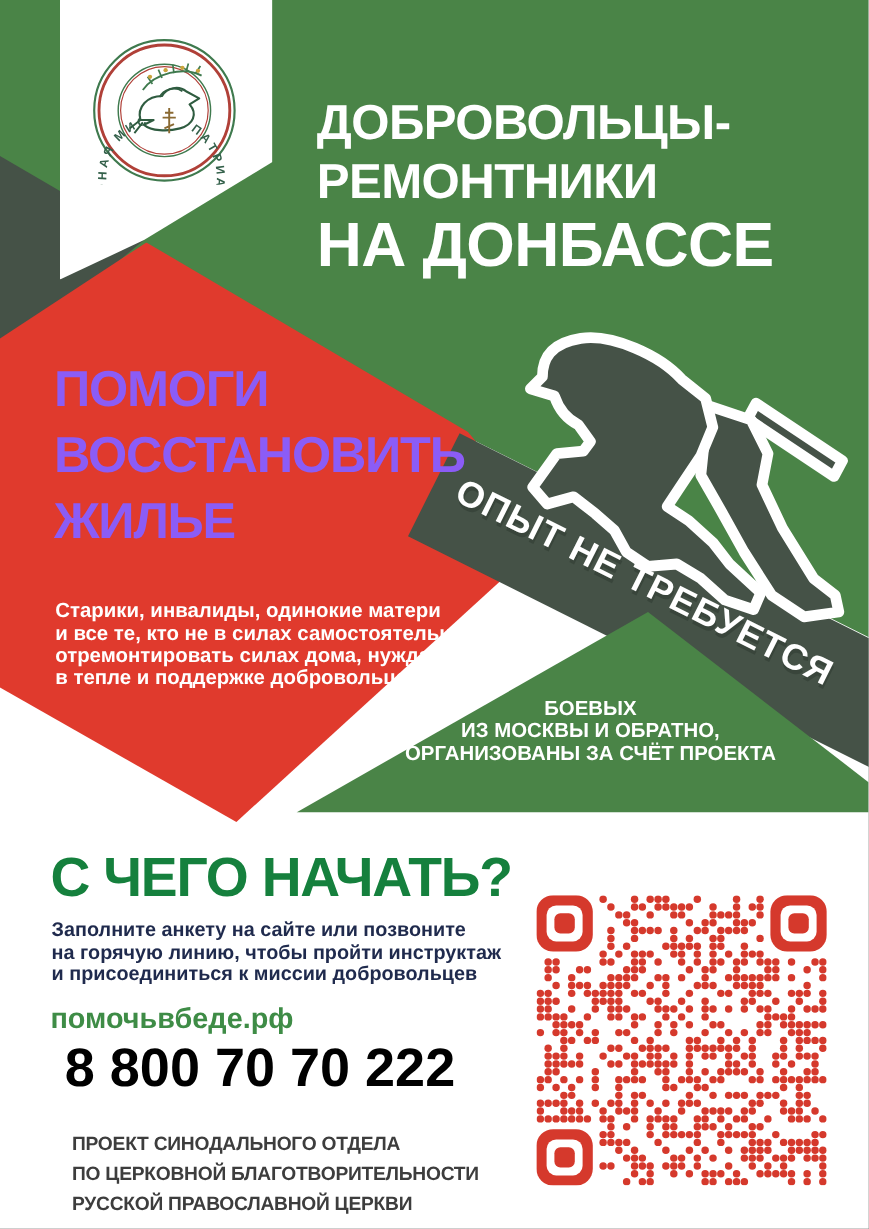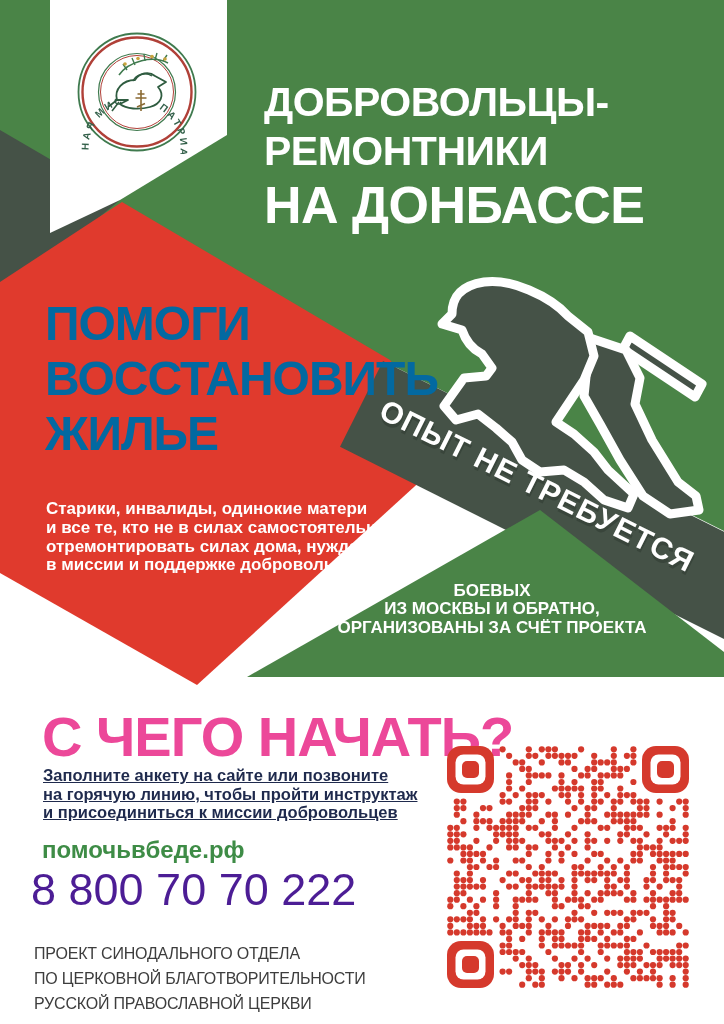--- a/index.html
+++ b/index.html
@@ -21,34 +21,34 @@
     text-shadow:2px 3px 0 rgba(35,45,38,.35);}
   .red-diamond{left:0;top:0;width:724px;height:724px;background:#e03a2d;
     clip-path:polygon(122px 202px,390px 360px,460px 445px,197px 685px,0 573px,0 282px);}
   .green-triangle{left:0;top:0;width:724px;height:678px;background:#4a8447;
     clip-path:polygon(247px 677px,540px 510px,724px 652px,724px 677px);}
 
   
   .title{left:264px;top:78px;color:#fff;}
   .title .t12{font-size:41px;line-height:49px;font-weight:700;letter-spacing:-.5px;}
   .title .t3{font-size:52px;line-height:58px;font-weight:900;letter-spacing:-.5px;}
-  .headline{left:45px;top:296px;color:#0369a1;font-size:48px;line-height:55px;
+  .headline{left:45px;top:296px;color:#8b5cf6;font-size:42px;line-height:55px;
     font-weight:800;letter-spacing:-1px;}
   .subhead{left:46px;top:430px;color:#fff;font-size:21px;line-height:21.5px;font-weight:700;}
   .appeal-body{left:46px;top:500px;color:#fff;font-size:17px;line-height:18.8px;font-weight:700;}
   .benefits{left:332px;top:582px;width:320px;text-align:center;color:#fff;
     font-size:17px;line-height:18.4px;font-weight:700;}
 
   
-  .cta-heading{left:42px;top:704px;color:#ec4899;font-size:56px;font-weight:900;letter-spacing:-1px;}
-  .instructions{left:43px;top:766px;color:#1f2a4d;font-size:16.5px;line-height:18.6px;font-weight:700;text-decoration:underline;}
+  .cta-heading{left:42px;top:704px;color:#15803d;font-size:46px;font-weight:900;letter-spacing:-1px;}
+  .instructions{left:43px;top:766px;color:#1f2a4d;font-size:16.5px;line-height:18.6px;font-weight:700;}
   .website{left:42px;top:836px;color:#3e8c46;font-size:24px;font-weight:800;}
-  .phone{left:31px;top:864px;color:#4c1d95;font-size:45px;font-weight:400;}
-  .footer{left:34px;top:941px;color:#3d3d3d;font-size:16px;line-height:25px;
-    font-weight:400;letter-spacing:-.2px;}
+  .phone{left:54px;top:864px;color:#000000;font-size:45px;font-weight:700;}
+  .footer{left:60px;top:941px;color:#3d3d3d;font-size:16px;line-height:25px;
+    font-weight:700;letter-spacing:-.2px;}
 
   .qr{left:447px;top:746px;width:242px;height:242px;}
   .seal{left:75px;top:30px;width:124px;height:124px;}
   .worker{left:398px;top:256px;width:312px;height:292px;}
 </style>
 </head>
 <body>
 
 <div class="poster">
 
@@ -117,21 +117,21 @@
     <div>ПОМОГИ</div>
     <div>ВОССТАНОВИТЬ</div>
     <div>ЖИЛЬЕ</div>
   </div>
 
 
   <div class="abs appeal-body">
     <div>Старики, инвалиды, одинокие матери</div>
     <div>и все те, кто не в силах самостоятельно</div>
     <div>отремонтировать силах дома, нуждаются</div>
-    <div>в миссии и поддержке добровольцев</div>
+    <div>в тепле и поддержке добровольцев</div>
   </div>
 
   <div class="abs benefits">
     <div>БОЕВЫХ</div>
     <div>ИЗ МОСКВЫ И ОБРАТНО,</div>
     <div>ОРГАНИЗОВАНЫ ЗА СЧЁТ ПРОЕКТА</div>
   </div>
 
   <div class="abs cta-heading">С ЧЕГО НАЧАТЬ?</div>
 

